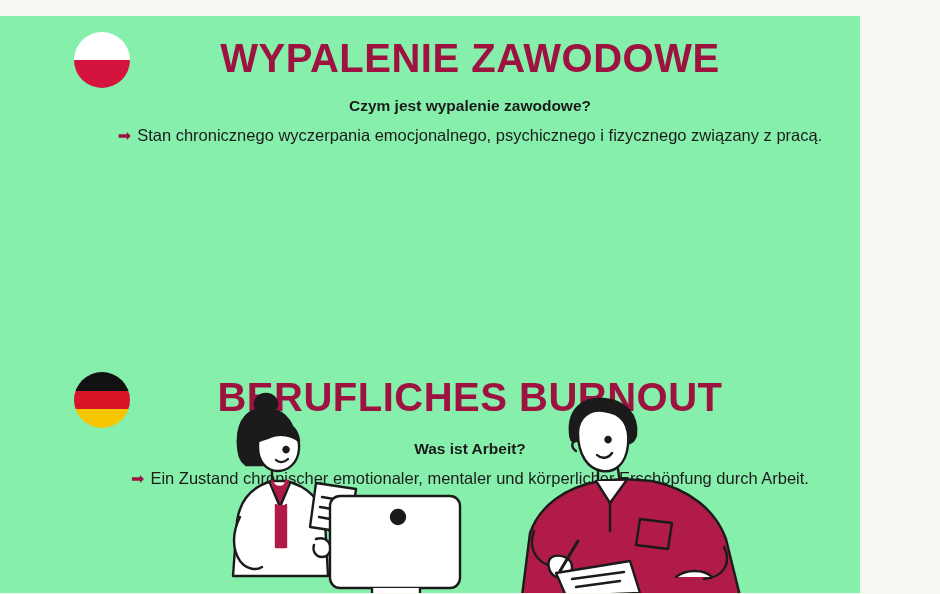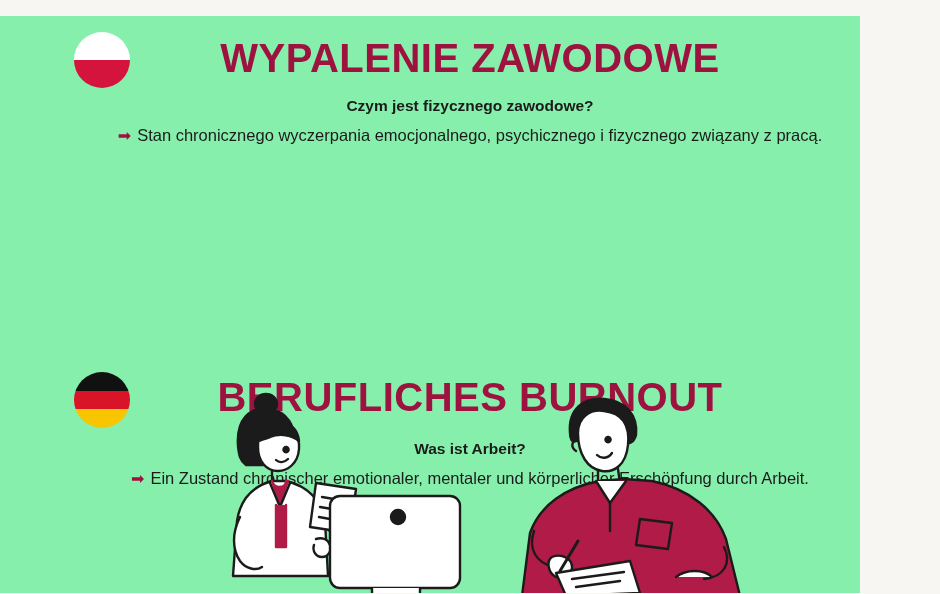--- a/index.html
+++ b/index.html
@@ -130,21 +130,21 @@
 <body>
 
 <div class="page">
 
   <div class="section section-pl">
     <div class="flag flag-pl">
       <div class="flag-stripe s1"></div>
       <div class="flag-stripe s2"></div>
     </div>
     <div class="title title-pl">WYPALENIE ZAWODOWE</div>
-    <div class="subtitle subtitle-pl">Czym jest fizycznego zawodowe?</div>
+    <div class="subtitle subtitle-pl">Czym jest wypalenie zawodowe?</div>
     <div class="bullet-line bullet-line-pl">
       <span class="arrow-icon">➡</span><span>Stan chronicznego wyczerpania emocjonalnego, psychicznego i fizycznego związany z pracą.</span>
     </div>
   </div>
 
   <div class="section section-de">
     <div class="flag flag-de">
       <div class="flag-stripe s1"></div>
       <div class="flag-stripe s2"></div>
       <div class="flag-stripe s3"></div>

